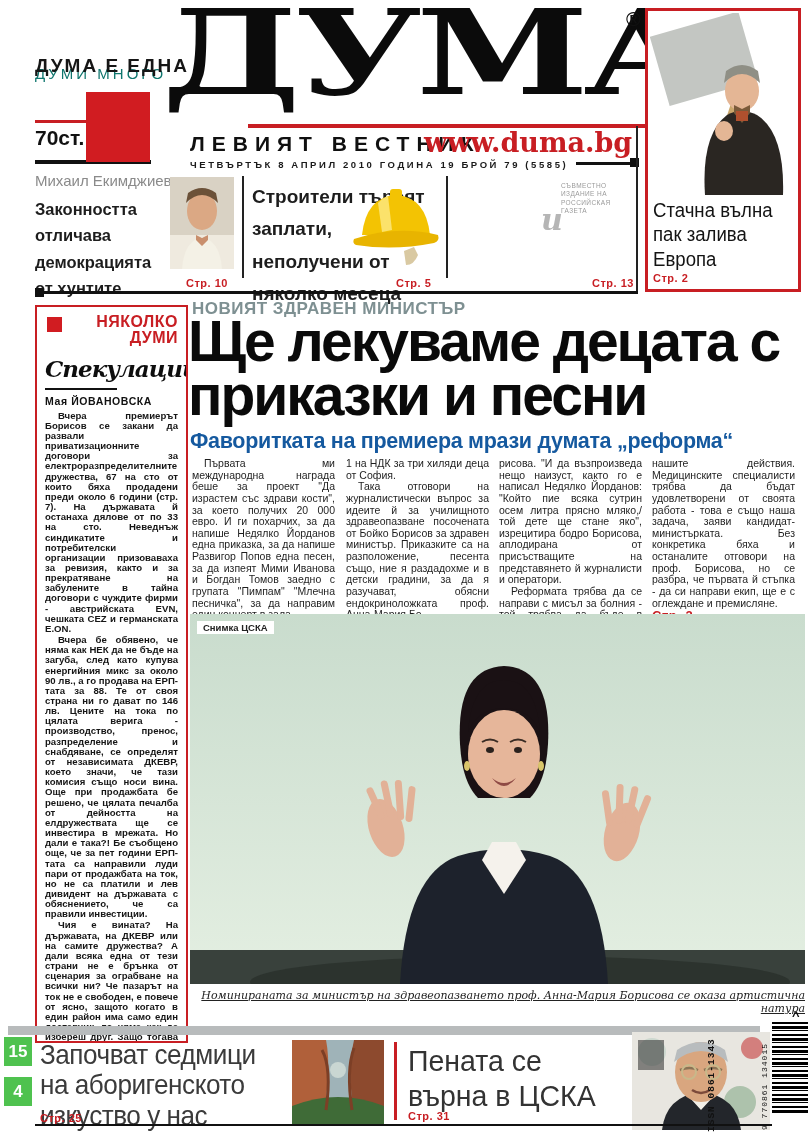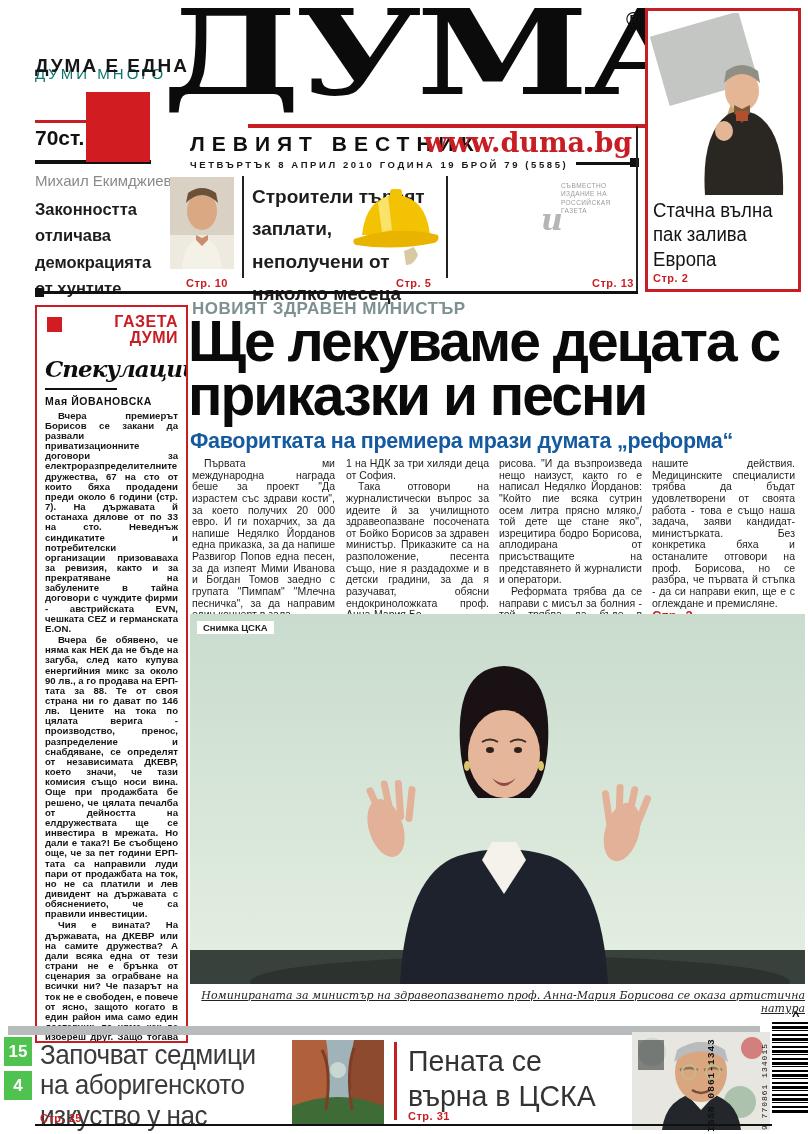--- a/index.html
+++ b/index.html
@@ -71,21 +71,21 @@
   .lead-page{text-align:right;font-size:13px;margin-top:6px;text-indent:0 !important;}
   
   .photo{left:190px;top:614px;width:615px;height:370px;}
   .photo-credit{left:197px;top:621px;background:#fff;padding:1px 6px;font-size:9.5px;font-weight:bold;color:#222;}
   .caption{left:190px;top:989px;width:615px;text-align:right;font-size:11px;font-style:italic;
            font-family:"DejaVu Serif",serif;color:#222;text-decoration:underline;}
   
   .graybar{left:8px;top:1026px;width:752px;height:9px;background:#b8bbbc;}
   .datebadge{left:4px;top:1037px;width:28px;}
   .datebadge .sq{width:28px;height:29px;background:#4fc24f;color:#fff;font-weight:bold;font-size:17px;
-                 display:flex;align-items:center;justify-content:center;margin-bottom:5px;}
+                 display:flex;align-items:center;justify-content:center;margin-bottom:11px;}
   .bt-left-title{left:40px;top:1040px;width:262px;font-size:27.5px;line-height:1.1;color:#3b3b3b;
                  letter-spacing:-.5px;transform:scaleX(.95);transform-origin:0 0;}
   .bt-left-page{left:40px;top:1112px;}
   .thumb{left:292px;top:1040px;width:92px;height:84px;}
   .bt-vline{left:394px;top:1042px;width:3px;height:78px;background:#c81e23;}
   .bt-right-title{left:408px;top:1044px;width:225px;font-size:30px;line-height:1.15;color:#333;
                   transform:scaleX(.95);transform-origin:0 0;}
   .bt-right-page{left:408px;top:1110px;}
   .pena{left:632px;top:1032px;width:138px;height:98px;}
   .bottom-rule{left:35px;top:1124px;width:737px;height:2px;background:#111;}
@@ -168,21 +168,21 @@
     <div class="t3-and serif">и</div>
   </div>
   <div class="abs t3-page pagemark">Стр. 13</div>
 
   <div class="abs teaser-rule"></div>
   <div class="abs teaser-rule-sq"></div>
 
   <div class="abs sidebox">
     <div class="side-sq"></div>
     <div class="side-label">
-      <span>ГАЗЕТА</span><br>
+      <span>НЯКОЛКО</span><br>
       <span>ДУМИ</span>
     </div>
     <div class="side-title">Спекулации</div>
     <div class="side-hr"></div>
     <div class="side-byline">Мая ЙОВАНОВСКА</div>
     <p class="side-p">Вчера премиерът Борисов се закани да развали приватизационните договори за електроразпределителните дружества, 67 на сто от които бяха продадени преди около 6 години (стр. 7). На държавата й останаха дялове от по 33 на сто. Неведнъж синдикатите и потребителски организации призоваваха за ревизия, както и за прекратяване на забулените в тайна договори с чуждите фирми - австрийската EVN, чешката CEZ и германската E.ON.</p>
     <p class="side-p">Вчера бе обявено, че няма как НЕК да не бъде на загуба, след като купува енергийния микс за около 90 лв., а го продава на ЕРП-тата за 88. Те от своя страна ни го дават по 146 лв. Цените на тока по цялата верига - производство, пренос, разпределение и снабдяване, се определят от независимата ДКЕВР, което значи, че тази комисия също носи вина. Още при продажбата бе решено, че цялата печалба от дейността на елдружествата ще се инвестира в мрежата. Но дали е така?! Бе съобщено още, че за пет години ЕРП-тата са направили луди пари от продажбата на ток, но не са платили и лев дивидент на държавата с обяснението, че са правили инвестиции.</p>
     <p class="side-p">Чия е вината? На държавата, на ДКЕВР или на самите дружества? А дали всяка една от тези страни не е брънка от сценария за ограбване на всички ни? Че пазарът на ток не е свободен, е повече от ясно, защото когато в един район има само един доставчик, то няма как да избереш друг. Защо тогава бе позволено държавните монополи да станат частни монополи? Сега държавата обаче се кани не да оправи тези плачевни резултати, а да продаде и останалите си дялове в дружествата. Същото ще се случи и във ВиК сектора, само дето ще се вика концесия.</p>
   </div>
 

